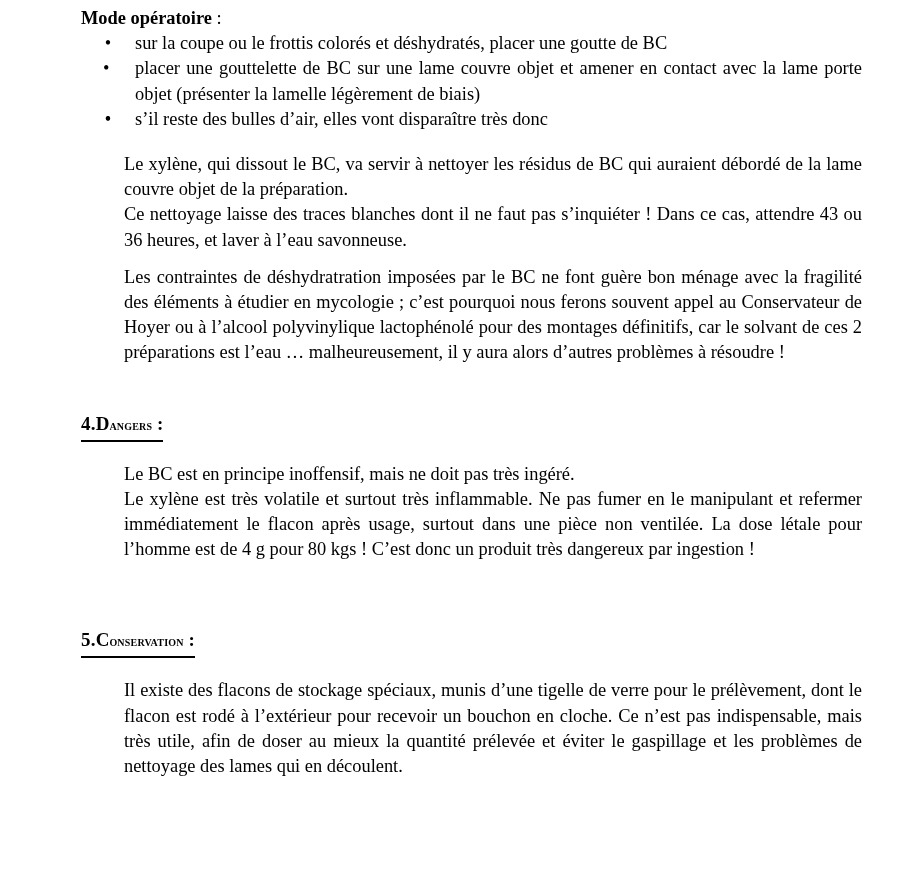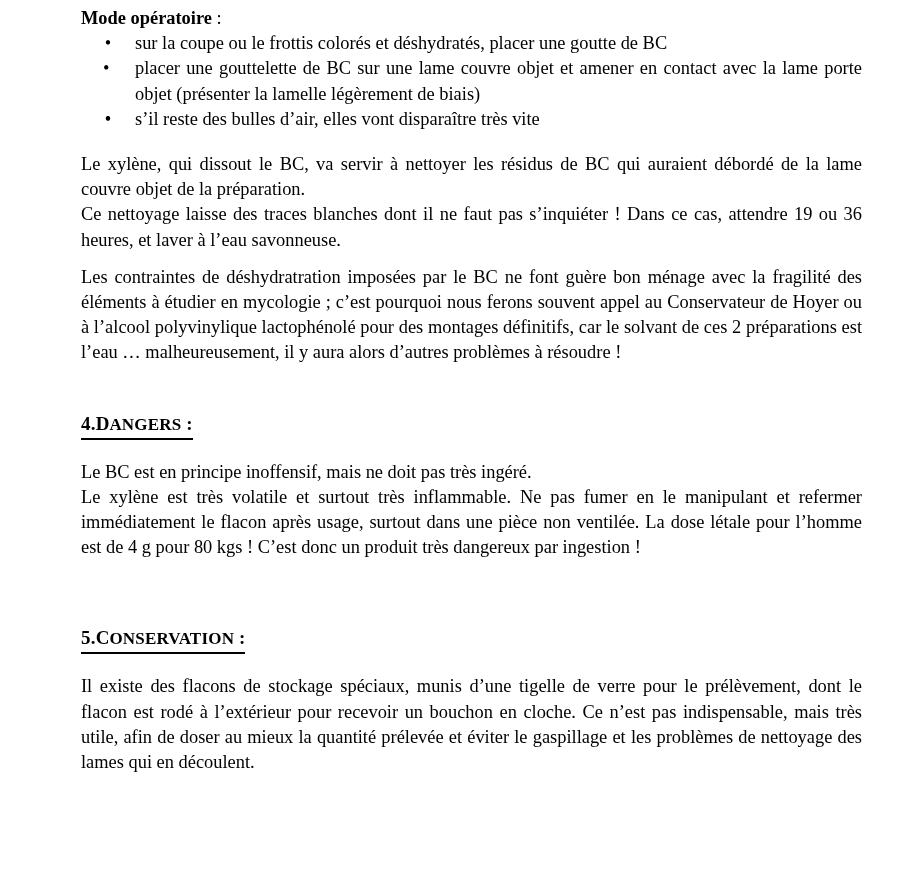--- a/index.html
+++ b/index.html
@@ -34,20 +34,21 @@
   .para {
     font-size: 18.4px;
     line-height: 25.2px;
     text-align: justify;
     text-justify: inter-word;
     margin: 0;
     hyphens: none;
   }
   .para.last-line-natural {
     text-align-last: left;
+    margin-left: 43px;
   }
 
   
   .lead {
     font-size: 18.4px;
     line-height: 25.2px;
     margin: 0;
     padding-top: 6px;
   }
   .lead .lead-strong {
@@ -98,21 +99,21 @@
     white-space: nowrap;
   }
   .section-heading .num {
     font-size: 19px;
     letter-spacing: 0.2px;
   }
   .section-heading .caps-first {
     font-size: 19px;
   }
   .section-heading .caps-rest {
-    font-size: 17px;
+    font-size: 10px;
     letter-spacing: 0.2px;
   }
   .section-heading .colon {
     font-size: 19px;
   }
   .heading-wrap {
     line-height: 24px;
   }
 </style>
 </head>
@@ -120,27 +121,27 @@
 
 <div class="page">
   <div class="content">
 
     <p class="lead"><span class="lead-strong">Mode opératoire</span><span> :</span></p>
 
     <ul class="bullets">
       <li><span class="dot">•</span><span>sur la coupe ou le frottis colorés et déshydratés, placer une goutte de BC</span></li>
       <li class="wrap2"><span class="dot">•</span><span>placer une gouttelette de BC sur une lame couvre objet et amener en contact avec la lame porte objet (présenter la lamelle légèrement de biais)</span></li>
       <li><span class="dot">•</span></li>
-      <li><span class="dot">•</span><span>s’il reste des bulles d’air, elles vont disparaître très vite</span></li>
+      <li><span class="dot">•</span><span>s’il reste des bulles d’air, elles vont disparaître très donc</span></li>
     </ul>
 
     <div class="gap-md"></div>
 
     <p class="para last-line-natural">Le xylène, qui dissout le BC, va servir à nettoyer les résidus de BC qui auraient débordé de la lame couvre objet de la préparation.</p>
-    <p class="para last-line-natural">Ce nettoyage laisse des traces blanches dont il ne faut pas s’inquiéter ! Dans ce cas, attendre 19 ou 36 heures, et laver à l’eau savonneuse.</p>
+    <p class="para last-line-natural">Ce nettoyage laisse des traces blanches dont il ne faut pas s’inquiéter ! Dans ce cas, attendre 43 ou 36 heures, et laver à l’eau savonneuse.</p>
 
     <div class="gap-sm"></div>
 
     <p class="para last-line-natural">Les contraintes de déshydratration imposées par le BC ne font guère bon ménage avec la fragilité des éléments à étudier en mycologie ; c’est pourquoi nous ferons souvent appel au Conservateur de Hoyer ou à l’alcool polyvinylique lactophénolé pour des montages définitifs, car le solvant de ces 2 préparations est l’eau … malheureusement, il y aura alors d’autres problèmes à résoudre !</p>
 
     <div class="gap-xl"></div>
 
     <div class="heading-wrap">
       <span class="section-heading"><span class="num">4.</span><span class="caps-first">D</span><span class="caps-rest">ANGERS</span><span class="colon"> :</span></span>
     </div>

